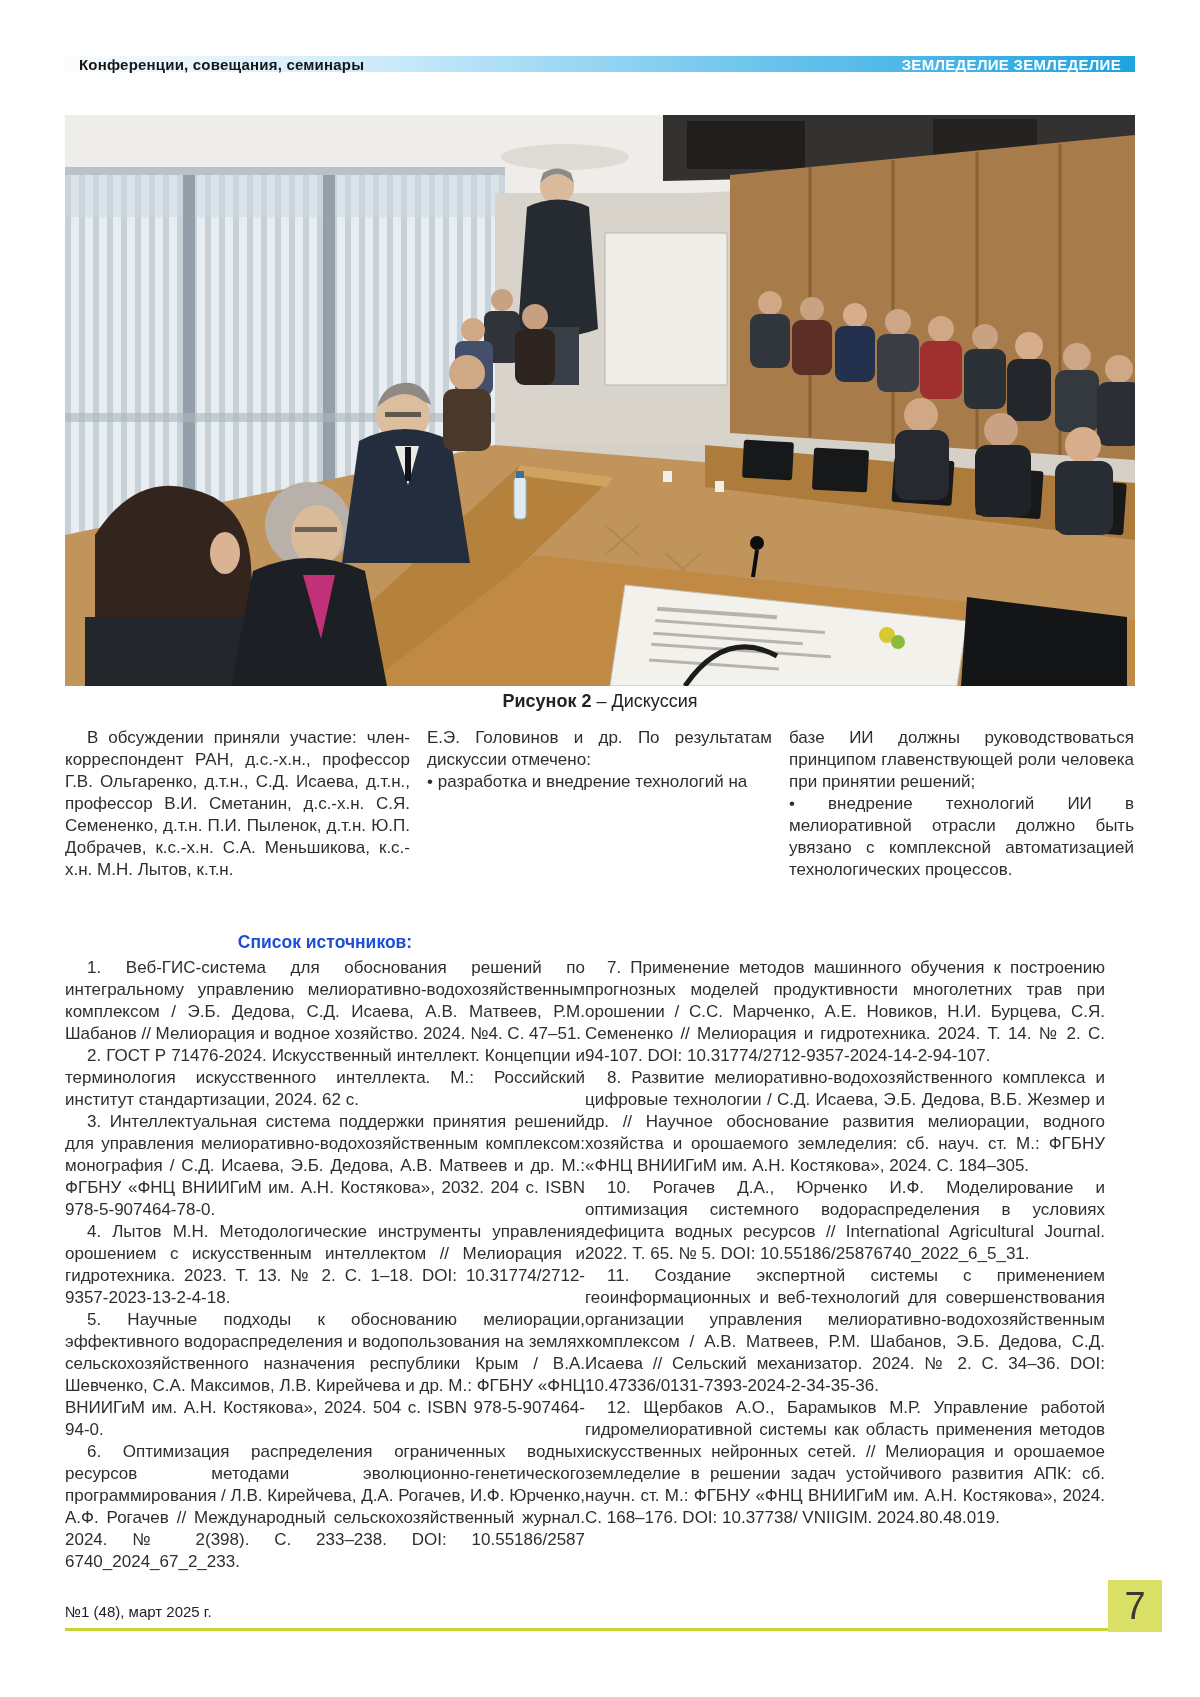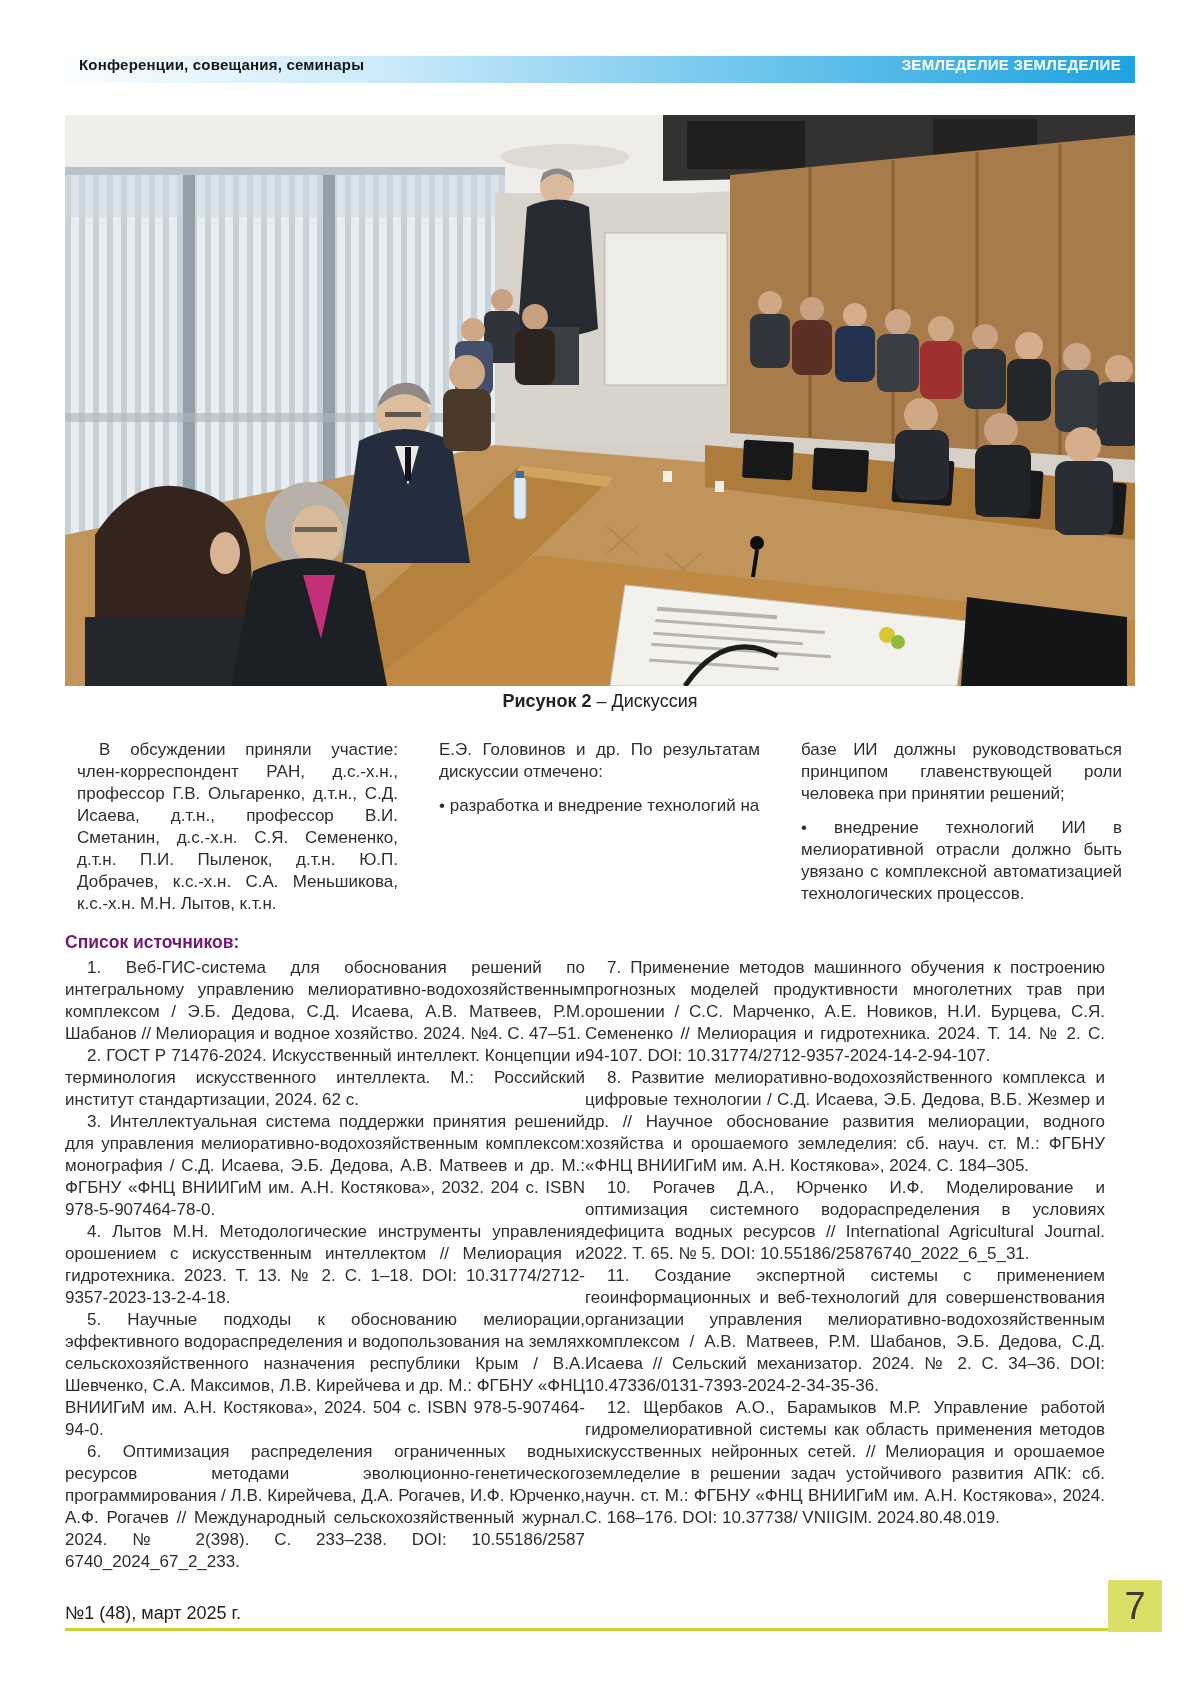--- a/index.html
+++ b/index.html
@@ -2,47 +2,47 @@
 <html lang="ru"><head>
 <meta charset="utf-8">
 <style>
   html,body{margin:0;padding:0;background:#ffffff;}
   .page{
     position:relative;width:1200px;height:1697px;background:#ffffff;
     font-family:"Liberation Sans", sans-serif;color:#2e2e2e;overflow:hidden;
   }
   
   .header-bar{
-    position:absolute;left:65px;top:56px;width:1070px;height:27px;
+    position:absolute;left:65px;top:56px;width:1070px;height:16px;
     background:linear-gradient(90deg,#fafdff 0%,#cbeafa 30%,#6cc4ec 65%,#1ea3e0 100%);
     display:flex;align-items:flex-start;justify-content:space-between;
     padding:0 14px;box-sizing:border-box;
   }
   .header-left{font-weight:bold;font-size:15px;color:#161616;letter-spacing:.2px;}
   .header-right{font-weight:bold;font-size:15px;color:#ffffff;letter-spacing:.3px;}
   
   .photo{position:absolute;left:65px;top:115px;width:1070px;height:571px;background:#d6d1c8;}
   .photo svg{display:block;width:100%;height:100%;}
   
   .caption{position:absolute;left:65px;top:691px;width:1070px;text-align:center;
     font-size:18px;color:#222;}
   .caption b{font-weight:bold;margin-top:44px;}
   
   .body-cols{position:absolute;left:65px;top:727px;width:1070px;display:flex;gap:17px;}
   .col{width:345px;font-size:17px;line-height:22px;text-align:justify;}
-  .col p{margin:12px;}
+  .col p{margin:0;}
   .col p.ind{text-indent:22px;}
   
-  .refs-heading{position:absolute;left:65px;top:932px;width:520px;text-align:left;
-    font-weight:bold;font-size:17.5px;color:#701a75;}
+  .refs-heading{position:absolute;left:65px;top:932px;width:520px;text-align:center;
+    font-weight:bold;font-size:17.5px;color:#1d4ed8;}
   .refs{position:absolute;left:65px;top:957px;width:1070px;display:flex;}
   .refcol{width:520px;font-size:17px;line-height:22px;text-align:justify;}
   .refcol p{margin:0;text-indent:22px;}
   
-  .footer-issue{position:absolute;left:65px;top:1603px;font-size:18px;color:#222;}
+  .footer-issue{position:absolute;left:65px;top:1603px;font-size:15px;color:#222;}
   .footer-rule{position:absolute;left:65px;top:1628px;width:1097px;height:3px;background:#c8d433;}
   .page-num-box{position:absolute;left:1108px;top:1580px;width:54px;height:52px;background:#d9e065;
     display:flex;align-items:center;justify-content:center;font-size:38px;color:#3a3a33;}
 </style>
 </head>
 <body>
 
 <div class="page">
 
   <div class="header-bar">

